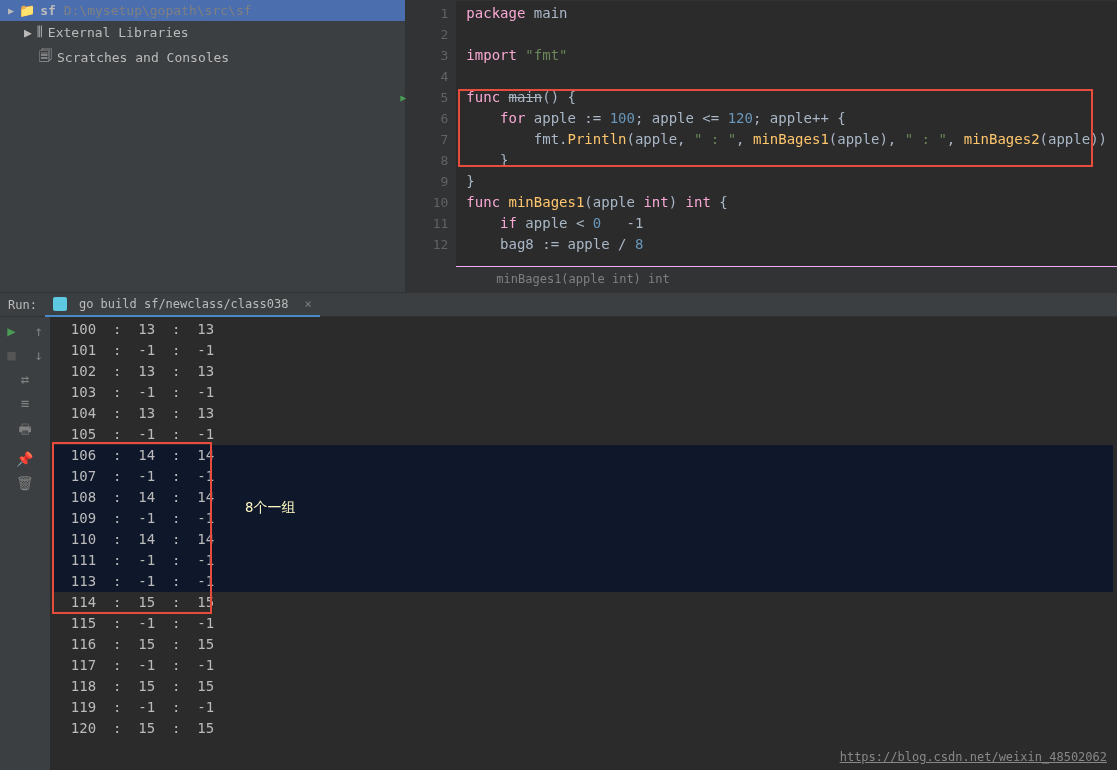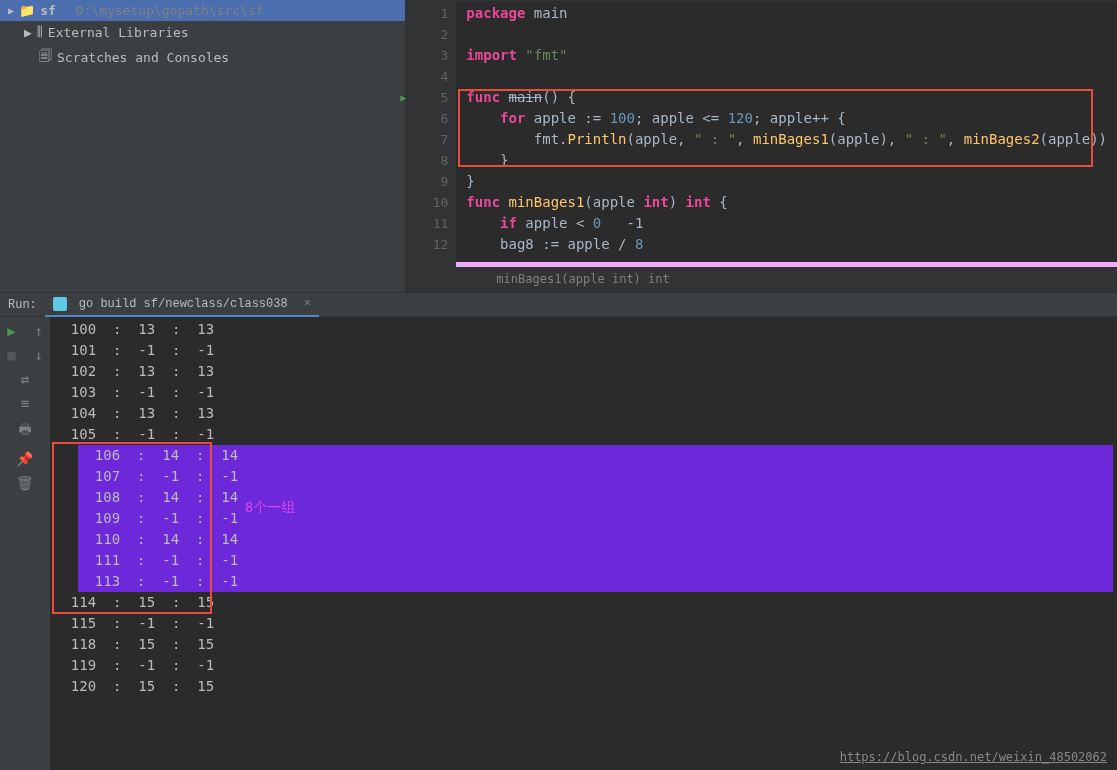--- a/index.html
+++ b/index.html
@@ -76,56 +76,55 @@
       flex: 1;
       padding: 2px 10px;
       line-height: 21px;
       font-size: 14px;
       position: relative;
     }
     .code-line {
       height: 21px;
       white-space: pre;
     }
-    .kw { color: #ec4899; font-weight: bold; }
+    .kw { color: #f9a8d4; }
     .str { color: #6a8759; }
     .num { color: #6897bb; }
     .fn { color: #ffc66d; }
     .ident { color: #a9b7c6; }
     .op { color: #a9b7c6; }
     .strike { text-decoration: line-through; }
     .red-box {
       position: absolute;
       border: 2px solid #e74c3c;
       pointer-events: none;
     }
     .breadcrumb {
       position: absolute;
       bottom: 0;
       left: 0;
       right: 0;
       background: #313335;
       color: #808080;
       padding: 2px 40px;
       font-size: 12px;
-      border-top: 5px solid #f0abfc;
+      border-top: 1px solid #f0abfc;
     }
     .run-panel {
       height: 478px;
       background: #2b2b2b;
       border-top: 1px solid #323232;
     }
     .run-tabs {
       background: #3c3f41;
       display: flex;
       align-items: center;
       font-size: 12px;
       border-bottom: 1px solid #323232;
       height: 24px;
-      font-family: Liberation Mono, monospace;
     }
     .run-label {
       color: #bbbbbb;
       padding: 4px 8px;
     }
     .run-tab {
       color: #bbbbbb;
       padding: 4px 8px;
       border-bottom: 2px solid #4a88c7;
       display: flex;
@@ -163,26 +162,25 @@
       font-size: 14px;
       line-height: 21px;
       position: relative;
     }
     .console-line {
       height: 21px;
       white-space: pre;
       color: #bbbbbb;
     }
     .highlighted-block {
-      background: #6d28d9;
-      margin-left: 24px;
+      background: #0f172a;
     }
     .annotation {
       position: absolute;
-      color: #d946ef;
+      color: #fef9c3;
       font-size: 14px;
     }
     .watermark {
       position: absolute;
       bottom: 6px;
       right: 10px;
       color: #888;
       font-size: 12px;
       text-decoration: underline;
     }
@@ -190,21 +188,21 @@
       display: inline-block;
       width: 14px;
       height: 14px;
       background: #5dc9e2;
       border-radius: 2px;
     }
     .close-x {
       color: #808080;
       margin-left: 4px;
     }
-    .path-gray { color: #808080; margin-left: 12px; }
+    .path-gray { color: #808080; }
   </style>
 </head>
 <body>
 
 <div class="top-section">
   <div class="project-panel">
     <div class="project-header">
       <span class="arrow">▶</span>
       <span class="folder-icon">📁</span>
       <span><b>sf</b> <span class="path-gray">D:\mysetup\gopath\src\sf</span></span>
@@ -299,20 +297,22 @@
         <div class="console-line">  105  :  -1  :  -1</div>
         <div class="console-line highlighted-block">  106  :  14  :  14</div>
         <div class="console-line highlighted-block">  107  :  -1  :  -1</div>
         <div class="console-line highlighted-block">  108  :  14  :  14</div>
         <div class="console-line highlighted-block">  109  :  -1  :  -1</div>
         <div class="console-line highlighted-block">  110  :  14  :  14</div>
         <div class="console-line highlighted-block">  111  :  -1  :  -1</div>
         <div class="console-line highlighted-block">  113  :  -1  :  -1</div>
         <div class="console-line">  114  :  15  :  15</div>
         <div class="console-line">  115  :  -1  :  -1</div>
+        <div class="console-line">  116  :  15  :  15</div>
+        <div class="console-line">  117  :  -1  :  -1</div>
         <div class="console-line">  118  :  15  :  15</div>
         <div class="console-line">  119  :  -1  :  -1</div>
         <div class="console-line">  120  :  15  :  15</div>
         <div class="red-box" style="top:125px; left:2px; width:160px; height:172px;"></div>
       <div class="annotation" style="top:180px; left:195px;">8个一组</div>
     </div>
   </div>
 </div>
 
 <div class="watermark">https://blog.csdn.net/weixin_48502062</div>

